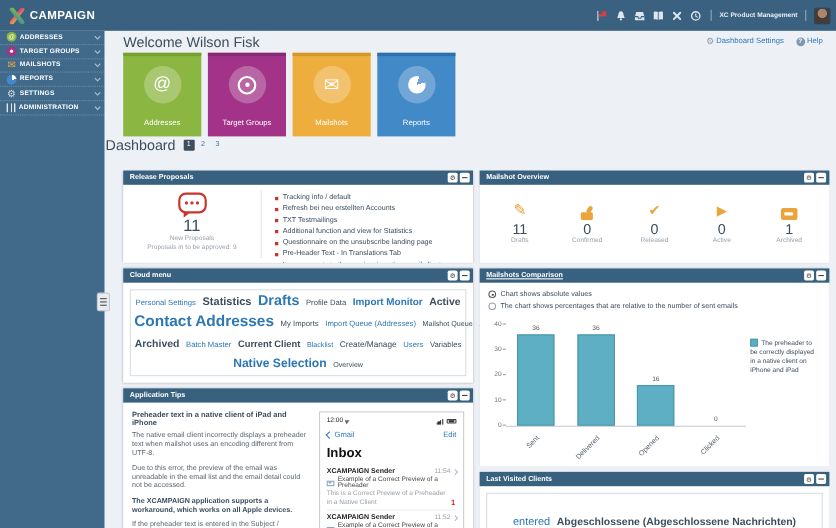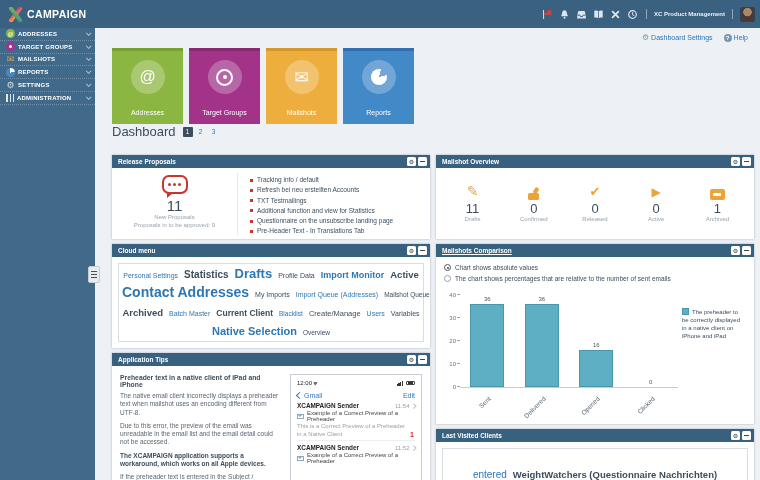--- a/index.html
+++ b/index.html
@@ -47,21 +47,21 @@
   .welcome { position:absolute; left:17px; top:3px; font-size:13px; font-weight:500; color:#3c4d5e; }
   .tiles { position:absolute; left:17px; top:20px; display:flex; gap:6px; }
   .tile { width:71px; height:76px; display:flex; flex-direction:column; align-items:center; color:#fff; cursor:pointer; }
   .tcircle { width:34px; height:34px; border-radius:50%; background:rgba(255,255,255,.25); margin-top:9px; display:flex; align-items:center; justify-content:center; position:relative; }
   .tlabel { margin-top:auto; margin-bottom:8px; font-size:7px; }
   .tic-addresses::before { content:"@"; font-size:16px; color:#fff; }
   .tic-mailshots::before { content:"✉"; font-size:17px; color:#fff; }
   .tic-target-groups::before { content:""; width:13px; height:13px; border:2px solid #fff; border-radius:50%; position:absolute; }
   .tic-target-groups::after { content:""; width:4px; height:4px; background:#fff; border-radius:50%; position:absolute; }
   .tic-reports::before { content:""; width:16px; height:16px; border-radius:50%; background:conic-gradient(from 15deg, transparent 0 60deg, #fff 60deg 360deg); }
-  .dashrow { position:absolute; left:17px; top:96px; display:flex; align-items:center; gap:7px;text-align:center; }
+  .dashrow { position:absolute; left:1px; top:96px; display:flex; align-items:center; gap:7px;text-align:center; }
   .dashrow h2 { font-size:13px; font-weight:500; color:#3c4d5e; }
   .pager { display:flex; gap:3px; }
   .pg { min-width:10px; height:10px; font-size:6.5px; display:flex; align-items:center; justify-content:center; color:#2d77b5; cursor:pointer; border-radius:1px; padding:0 2px; }
   .pg.active { background:#3c4d5e; color:#fff; }
 
   
   .col { position:absolute; top:127px; width:318px; }
   .colL { left:17px; } .colR { left:341px; }
   .panel { background:#fff; box-shadow:0 0 2px rgba(40,60,80,.35); margin-bottom:5px; }
   .phead { height:13px; background:#38617f; display:flex; align-items:center; padding:0 3px 0 6px; }
@@ -271,20 +271,21 @@
       <span class="qlink">
         <span class="qgear"></span>
         <span>Dashboard Settings</span>
       </span>
       <span class="qlink">
         <span class="qhelp">?</span>
         <span>Help</span>
       </span>
     </div>
 
+    <h1 class="welcome">Welcome Wilson Fisk</h1>
     <div class="tiles" id="tiles">
         <div class="tile" style="background: rgb(140, 182, 66); border-top: 3px solid rgb(118, 160, 47);">
           <div class="tcircle tic-addresses"></div>
           <div class="tlabel">Addresses</div>
         </div>
         <div class="tile" style="background: rgb(162, 51, 137); border-top: 3px solid rgb(136, 42, 114);">
           <div class="tcircle tic-target-groups"></div>
           <div class="tlabel">Target Groups</div>
         </div>
         <div class="tile" style="background: rgb(238, 174, 62); border-top: 3px solid rgb(214, 151, 42);">
@@ -385,20 +386,21 @@
                 </span>
               <span class="pbat"></span>
             </div>
             <div class="pnav">
               <span style="display:flex;align-items:center">
                 <span class="chevl"></span>
                 <span>Gmail</span>
               </span>
               <span class="pedit">Edit</span>
             </div>
+            <div class="pinbox">Inbox</div>
             <div id="pemails">
                 <div class="pemail">
                   <div class="erow">
                     <span class="esender">XCAMPAIGN Sender</span>
                     <span class="etime">11:54<i class="chevr"></i></span>
                   </div>
                   <div class="esub">
                     <i class="eenv"></i>
                     <span>Example of a Correct Preview of  a Preheader</span>
                   </div>
@@ -523,18 +525,18 @@
 
       <div class="panel">
         <div class="phead">
           <span class="ptitle">Last Visited Clients</span>
           <span class="pbtns">
             <button class="pbtn gear"></button>
             <button class="pbtn min"></button>
           </span>
         </div>
         <div class="pbody lvbody">
-            <div class="lvbox" id="lvbox"><span class="lvtag tag-link" style="font-size: 10px;">entered</span><span class="lvtag tag-dark" style="font-size: 9.5px; font-weight: bold;">WeightWatchers (Questionnaire Nachrichten)</span></div>
+            <div class="lvbox" id="lvbox"><span class="lvtag tag-link" style="font-size: 10px;">entered</span><span class="lvtag tag-dark" style="font-size: 9.5px; font-weight: bold;">Abgeschlossene (Abgeschlossene Nachrichten)</span></div>
           </div>
       </div>
     </section>
   </main>
 </div>
 
 </body></html>

